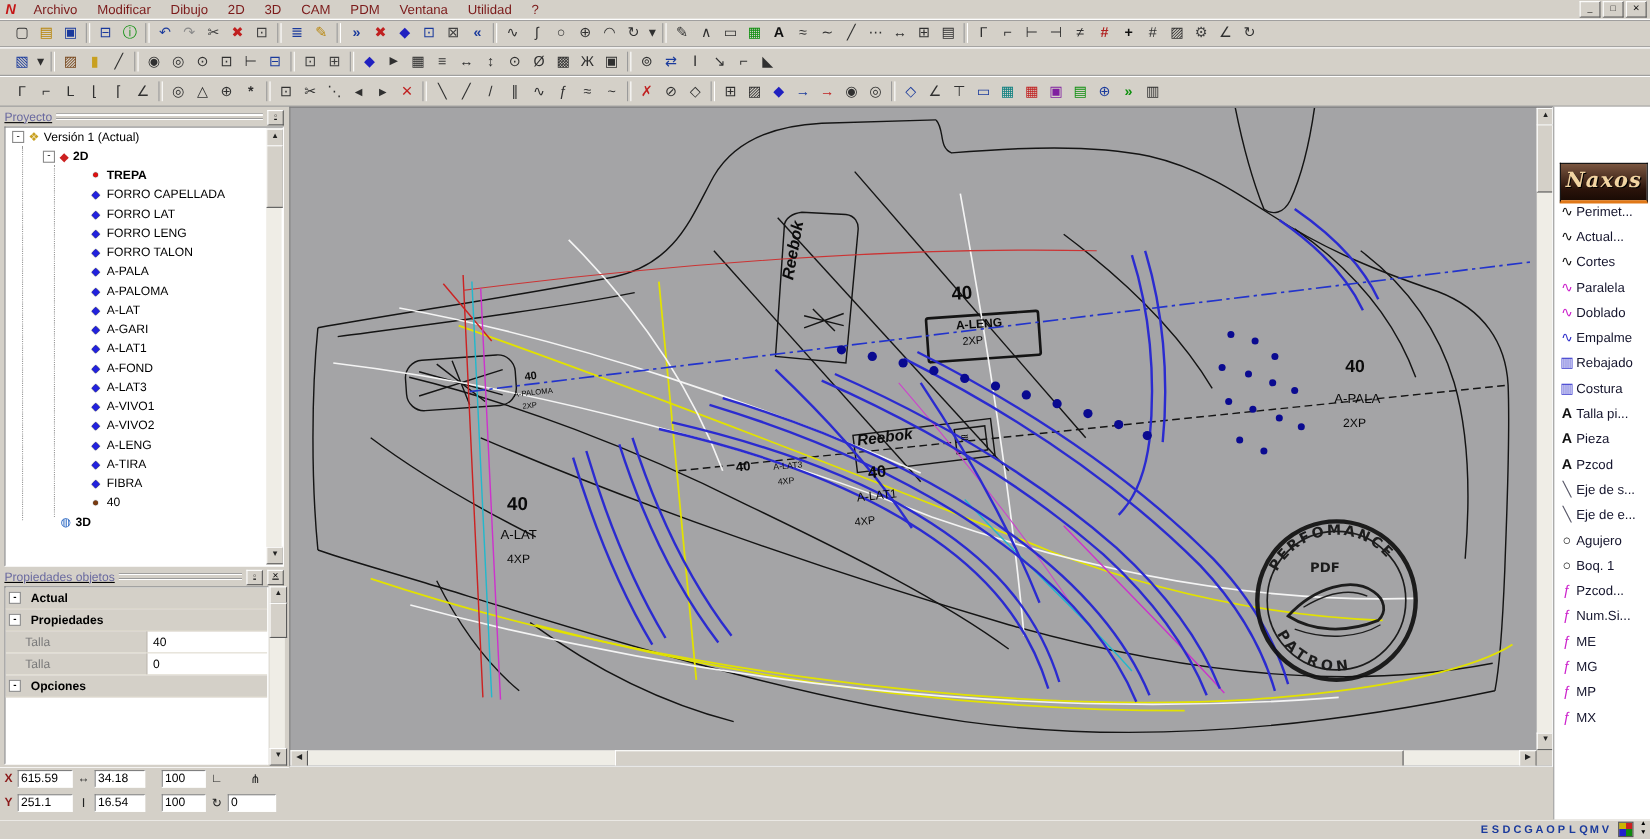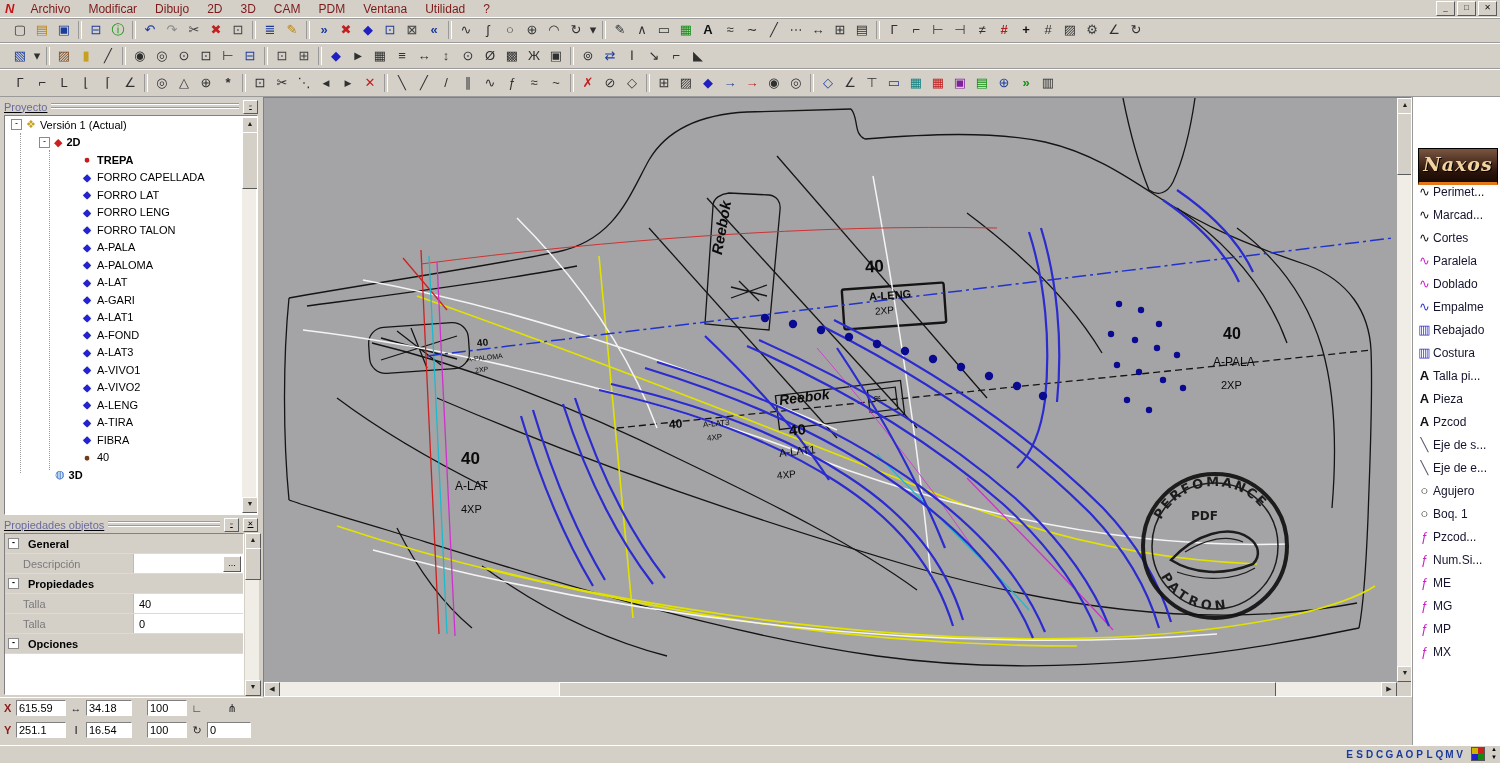--- a/index.html
+++ b/index.html
@@ -376,28 +376,21 @@
   <div class="panel" style="left:2px;top:517px;width:258px;height:180px;">
     <div class="panel-title">
       <span class="pt-text">Propiedades objetos</span>
       <div class="pt-lines"></div>
       <span class="pt-btn raised">▫</span>
       <span class="pt-btn raised">✕</span>
     </div>
     <div class="propgrid">
       <div class="prow psec">
         <span class="expbox">-</span>
-        <span>General</span>
-      </div>
-      <div class="prow">
-        <span class="plabel">Descripción</span>
-        <span class="pvalue">
-          <span></span>
-          <span class="dotsbtn raised">...</span>
-        </span>
+        <span>Actual</span>
       </div>
       <div class="prow psec">
         <span class="expbox">-</span>
         <span>Propiedades</span>
       </div>
       <div class="prow">
         <span class="plabel">Talla</span>
         <span class="pvalue">40</span>
       </div>
       <div class="prow">
@@ -601,21 +594,21 @@
     <div class="naxos">Naxos</div>
     <div class="toollist">
 
         <div class="tool">
           <span class="tool-icon" style="color:#111;">∿</span>
           <span class="tool-label">Perimet...</span>
         </div>
 
         <div class="tool">
           <span class="tool-icon" style="color:#111;">∿</span>
-          <span class="tool-label">Marcad...</span>
+          <span class="tool-label">Actual...</span>
         </div>
 
         <div class="tool">
           <span class="tool-icon" style="color:#111;">∿</span>
           <span class="tool-label">Cortes</span>
         </div>
 
         <div class="tool">
           <span class="tool-icon" style="color:#cc22cc;">∿</span>
           <span class="tool-label">Paralela</span>

